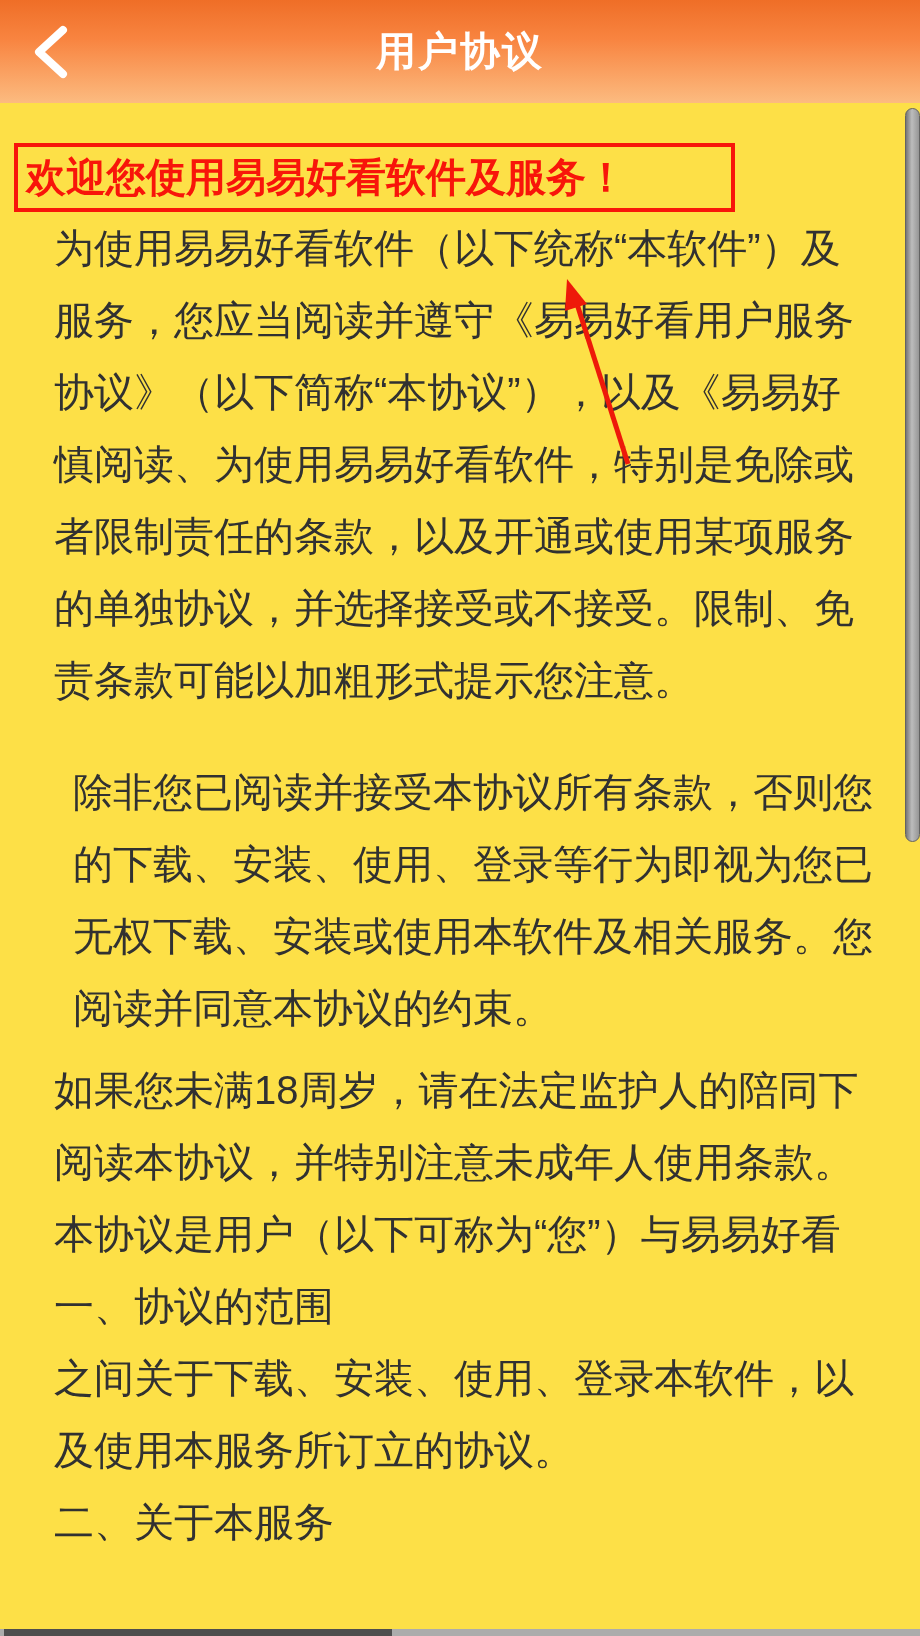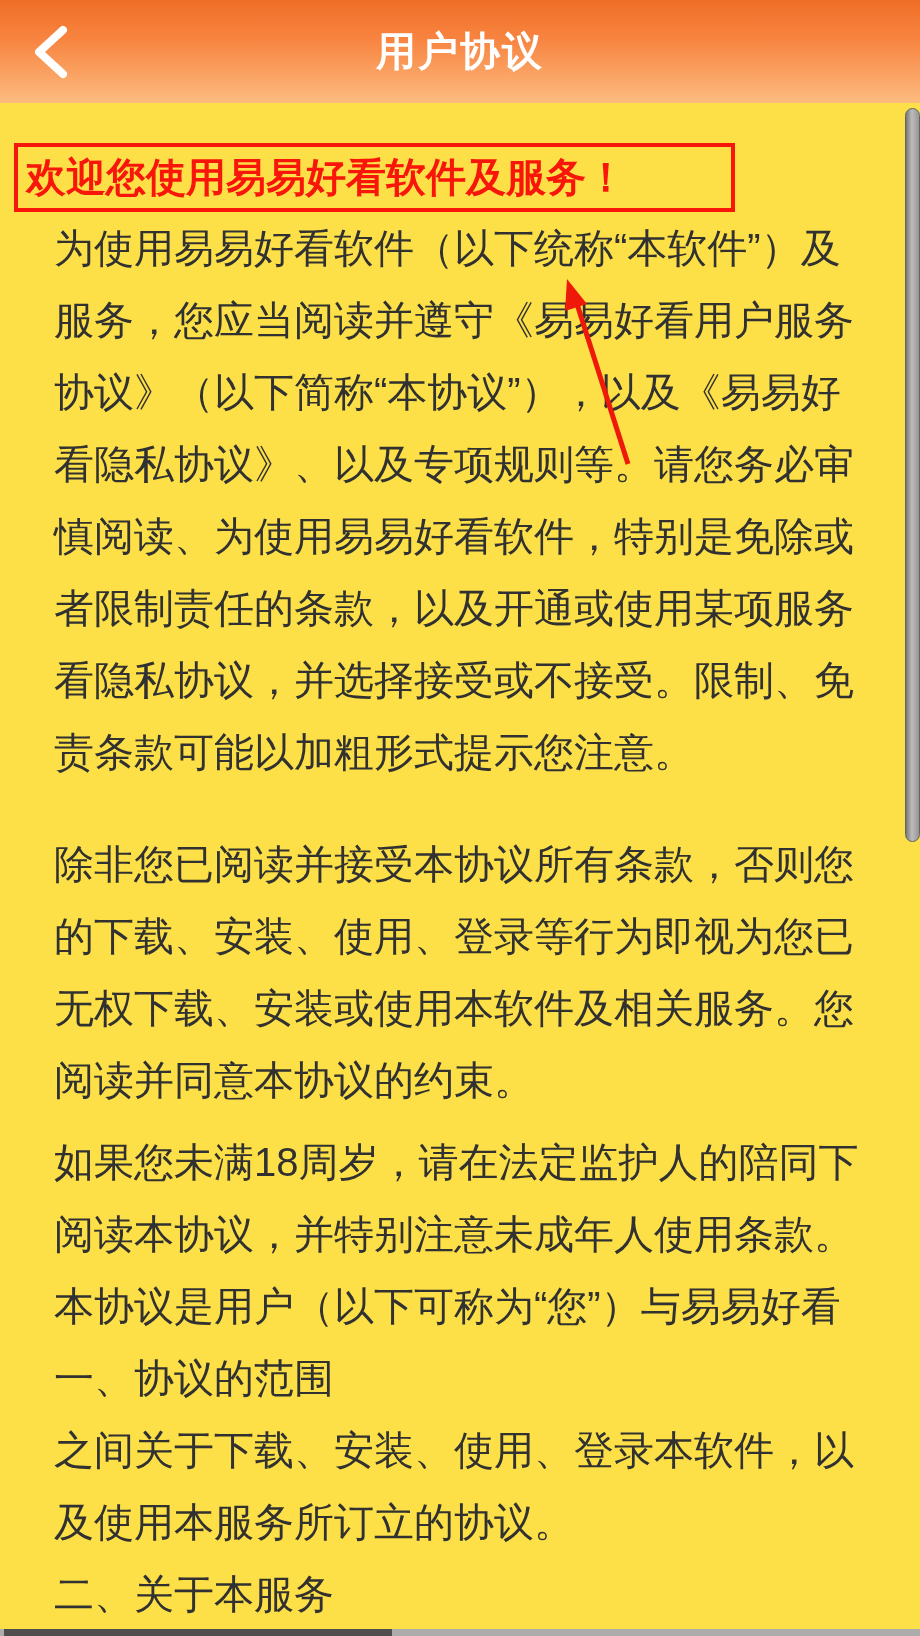--- a/index.html
+++ b/index.html
@@ -38,21 +38,21 @@
   }
   .welcome-text{
     color:var(--highlight-red);font-size:40px;font-weight:bold;white-space:nowrap;
   }
   
   .agreement-text{
     position:absolute;left:54px;top:212px;width:852px;
     font-size:40px;line-height:72px;color:var(--text-color);
   }
   .line{white-space:nowrap;}
-  .para1{margin-top:40px;}
+  .para1{margin-top:40px;margin-left:19px;}
   .para2{margin-top:10px;}
   
   .arrow-svg{position:absolute;left:0;top:0;pointer-events:none;}
   
   .v-scrollbar{
     position:absolute;left:905px;top:108px;width:15px;height:734px;
     background:linear-gradient(90deg,#767676,#bcbcbc 45%,#969696);
     border:1px solid #636363;border-radius:8px;
   }
   .h-scrollbar-track{
@@ -80,24 +80,23 @@
 
   <div class="welcome-box">
     <span class="welcome-text">欢迎您使用易易好看软件及服务！</span>
   </div>
 
   <div class="agreement-text">
       <div class="para para0">
         <div class="line">为使用易易好看软件（以下统称“本软件”）及</div>
         <div class="line">服务，您应当阅读并遵守《易易好看用户服务</div>
         <div class="line">协议》（以下简称“本协议”），以及《易易好</div>
-        <div class="line">看隐私协议》、以及专项规则等。请您务必审</div>
         <div class="line">慎阅读、为使用易易好看软件，特别是免除或</div>
         <div class="line">者限制责任的条款，以及开通或使用某项服务</div>
-        <div class="line">看隐私协议，并选择接受或不接受。限制、免</div>
+        <div class="line">的单独协议，并选择接受或不接受。限制、免</div>
         <div class="line">责条款可能以加粗形式提示您注意。</div>
       </div>
       <div class="para para1">
         <div class="line">除非您已阅读并接受本协议所有条款，否则您</div>
         <div class="line">的下载、安装、使用、登录等行为即视为您已</div>
         <div class="line">无权下载、安装或使用本软件及相关服务。您</div>
         <div class="line">阅读并同意本协议的约束。</div>
       </div>
       <div class="para para2">
         <div class="line">如果您未满18周岁，请在法定监护人的陪同下</div>

